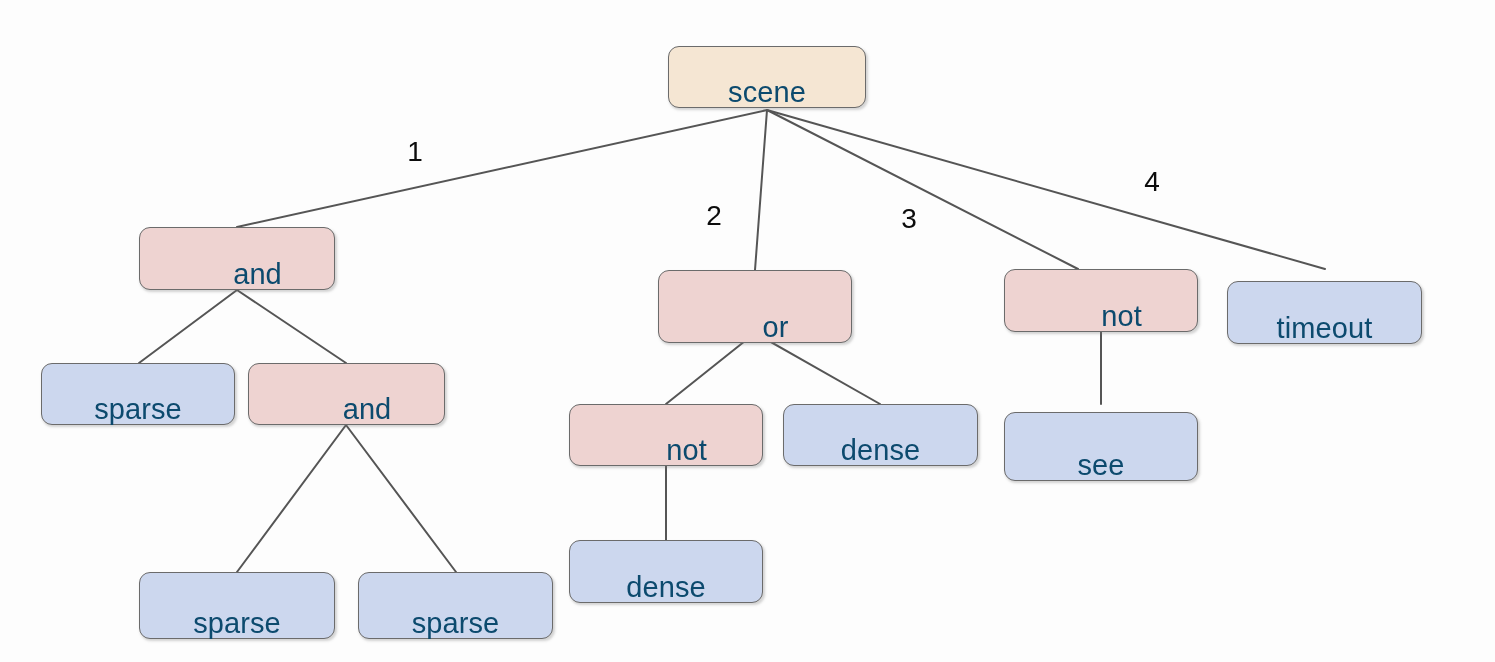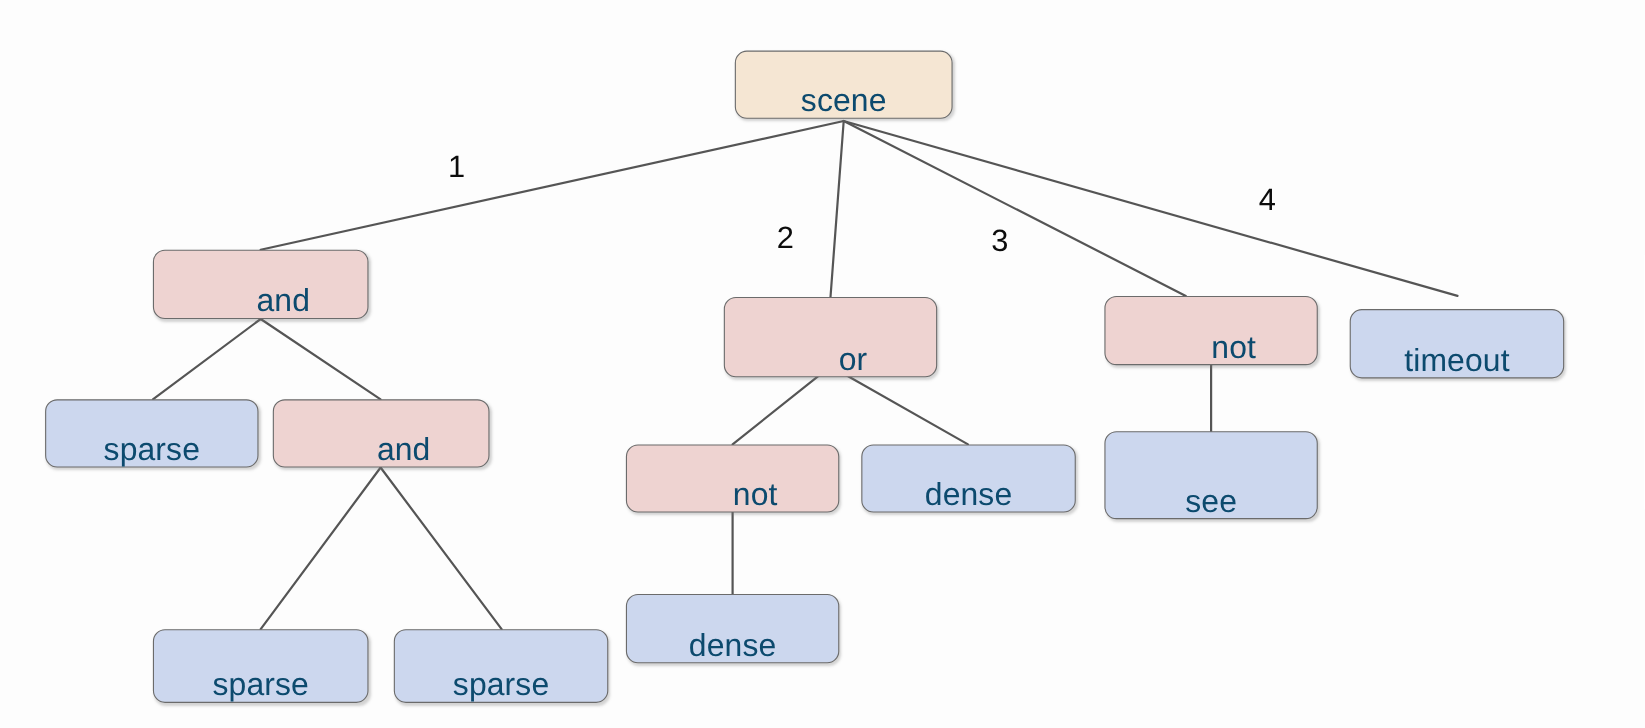--- a/index.html
+++ b/index.html
@@ -89,21 +89,21 @@
       </div>
       <div class="node op" style="left: 248px; top: 363px; width: 197px; height: 62px;">
         <span>and</span>
       </div>
       <div class="node op" style="left: 569px; top: 404px; width: 194px; height: 62px;">
         <span>not</span>
       </div>
       <div class="node leaf" style="left: 783px; top: 404px; width: 195px; height: 62px;">
         <span>dense</span>
       </div>
-      <div class="node leaf" style="left: 1004px; top: 392px; width: 194px; height: 80px;">
+      <div class="node leaf" style="left: 1004px; top: 412px; width: 194px; height: 69px;">
         <span>see</span>
       </div>
       <div class="node leaf" style="left: 569px; top: 540px; width: 194px; height: 63px;">
         <span>dense</span>
       </div>
       <div class="node leaf" style="left: 139px; top: 572px; width: 196px; height: 67px;">
         <span>sparse</span>
       </div>
       <div class="node leaf" style="left: 358px; top: 572px; width: 195px; height: 67px;">
         <span>sparse</span>

